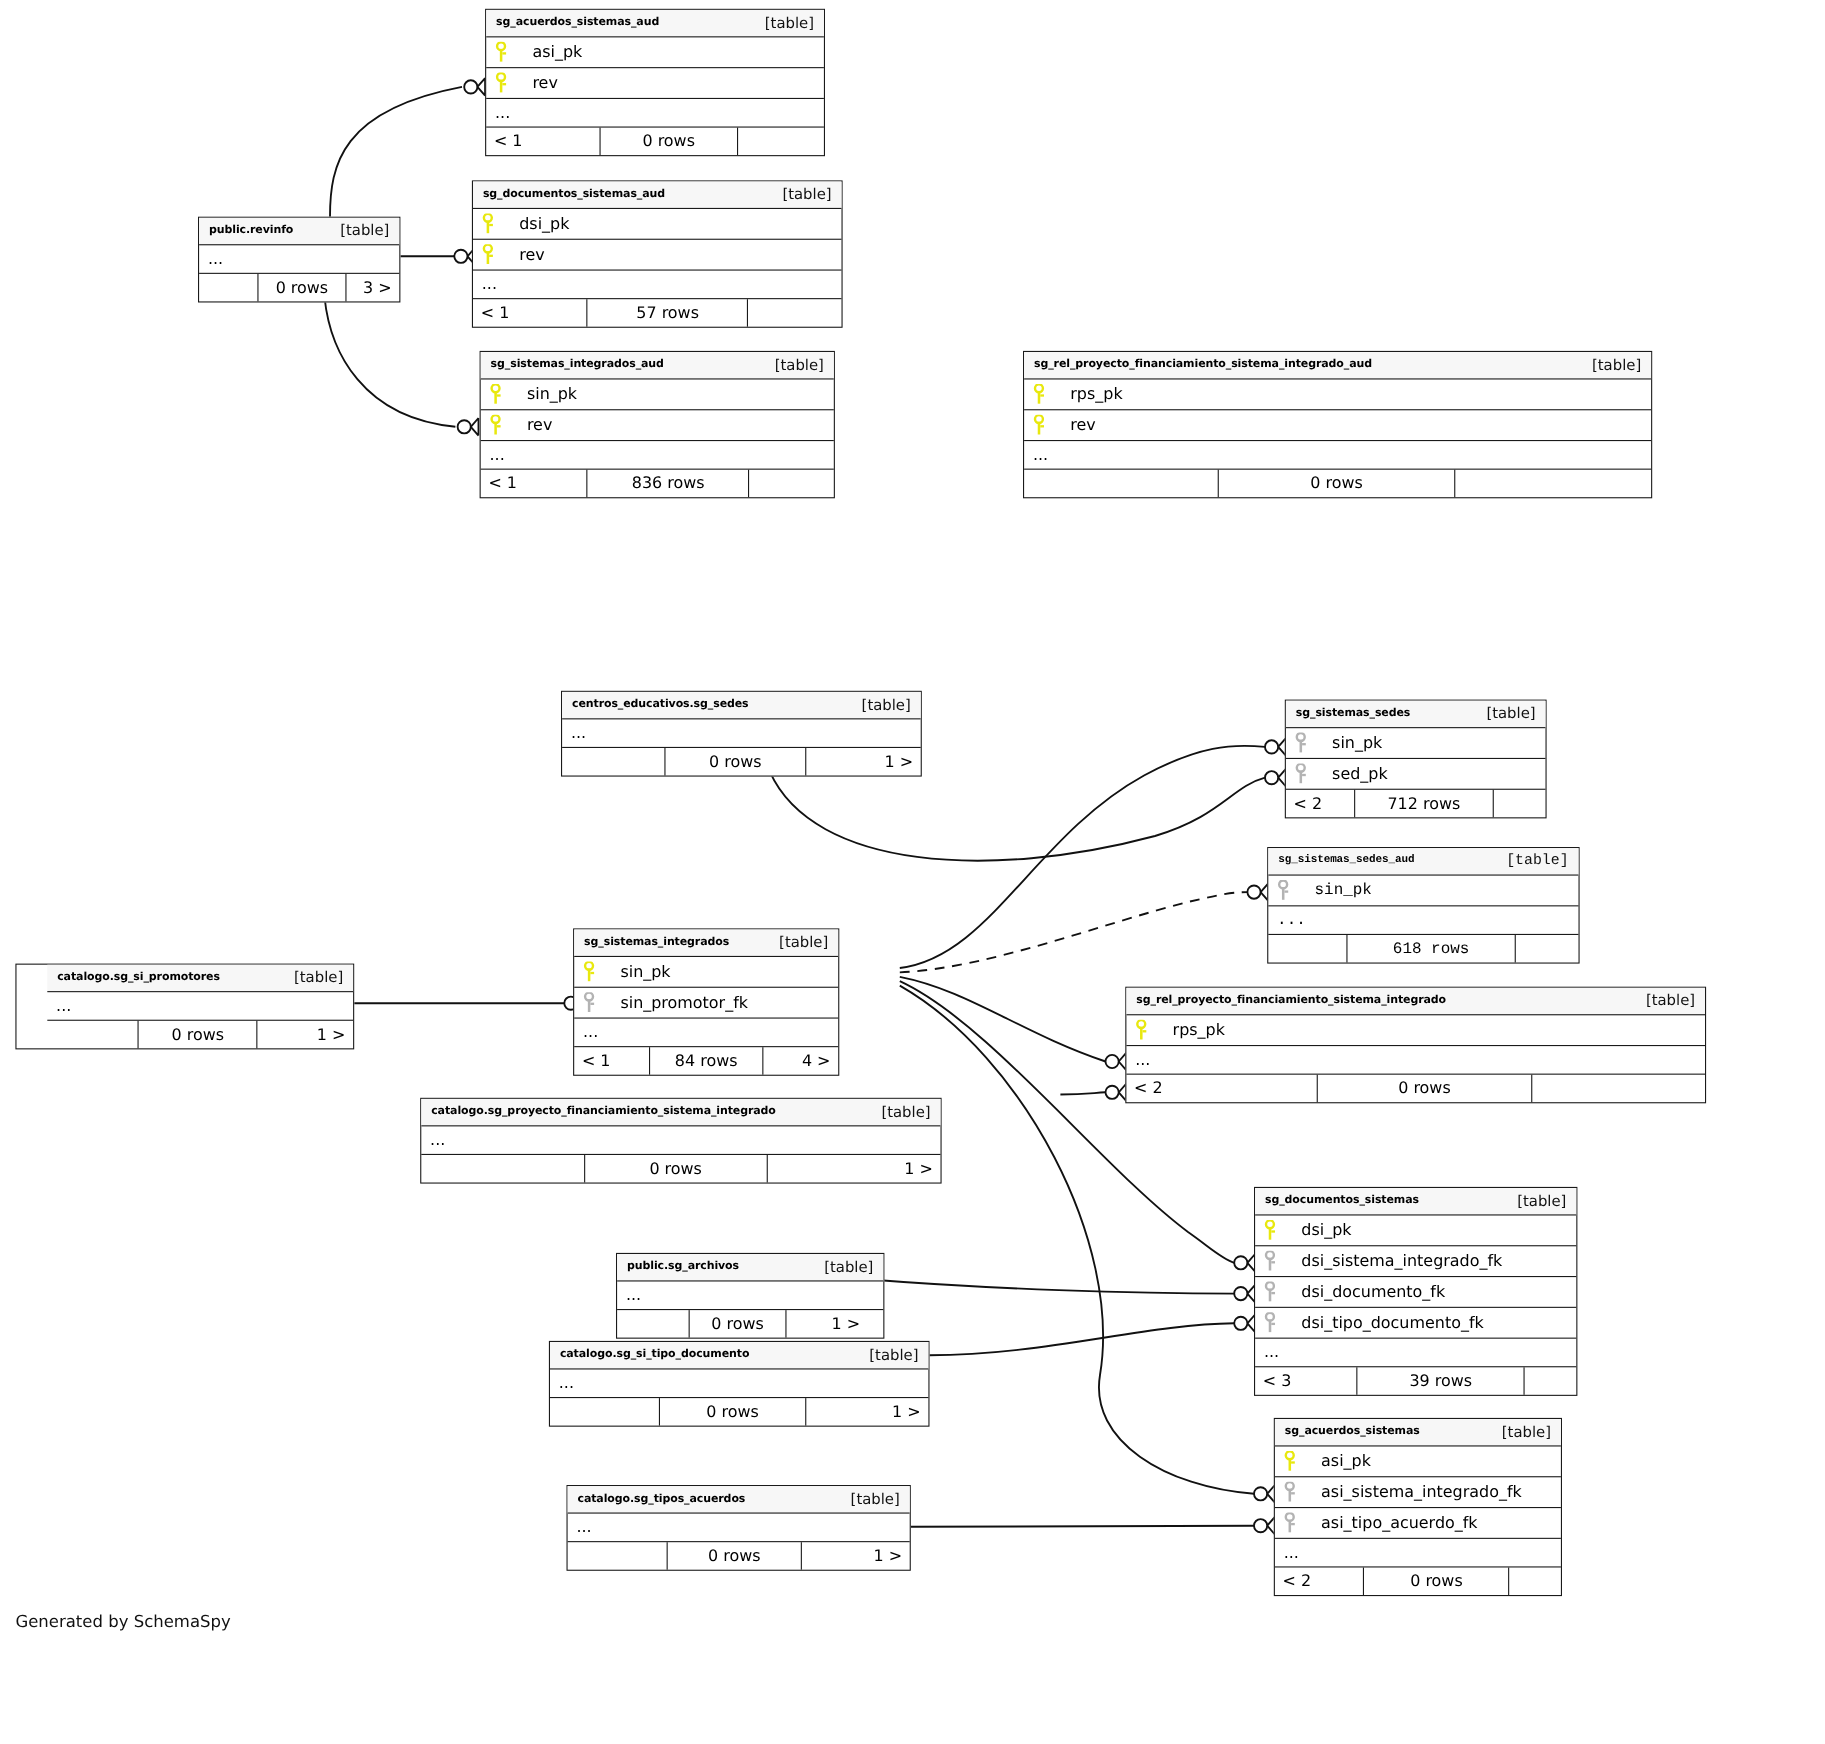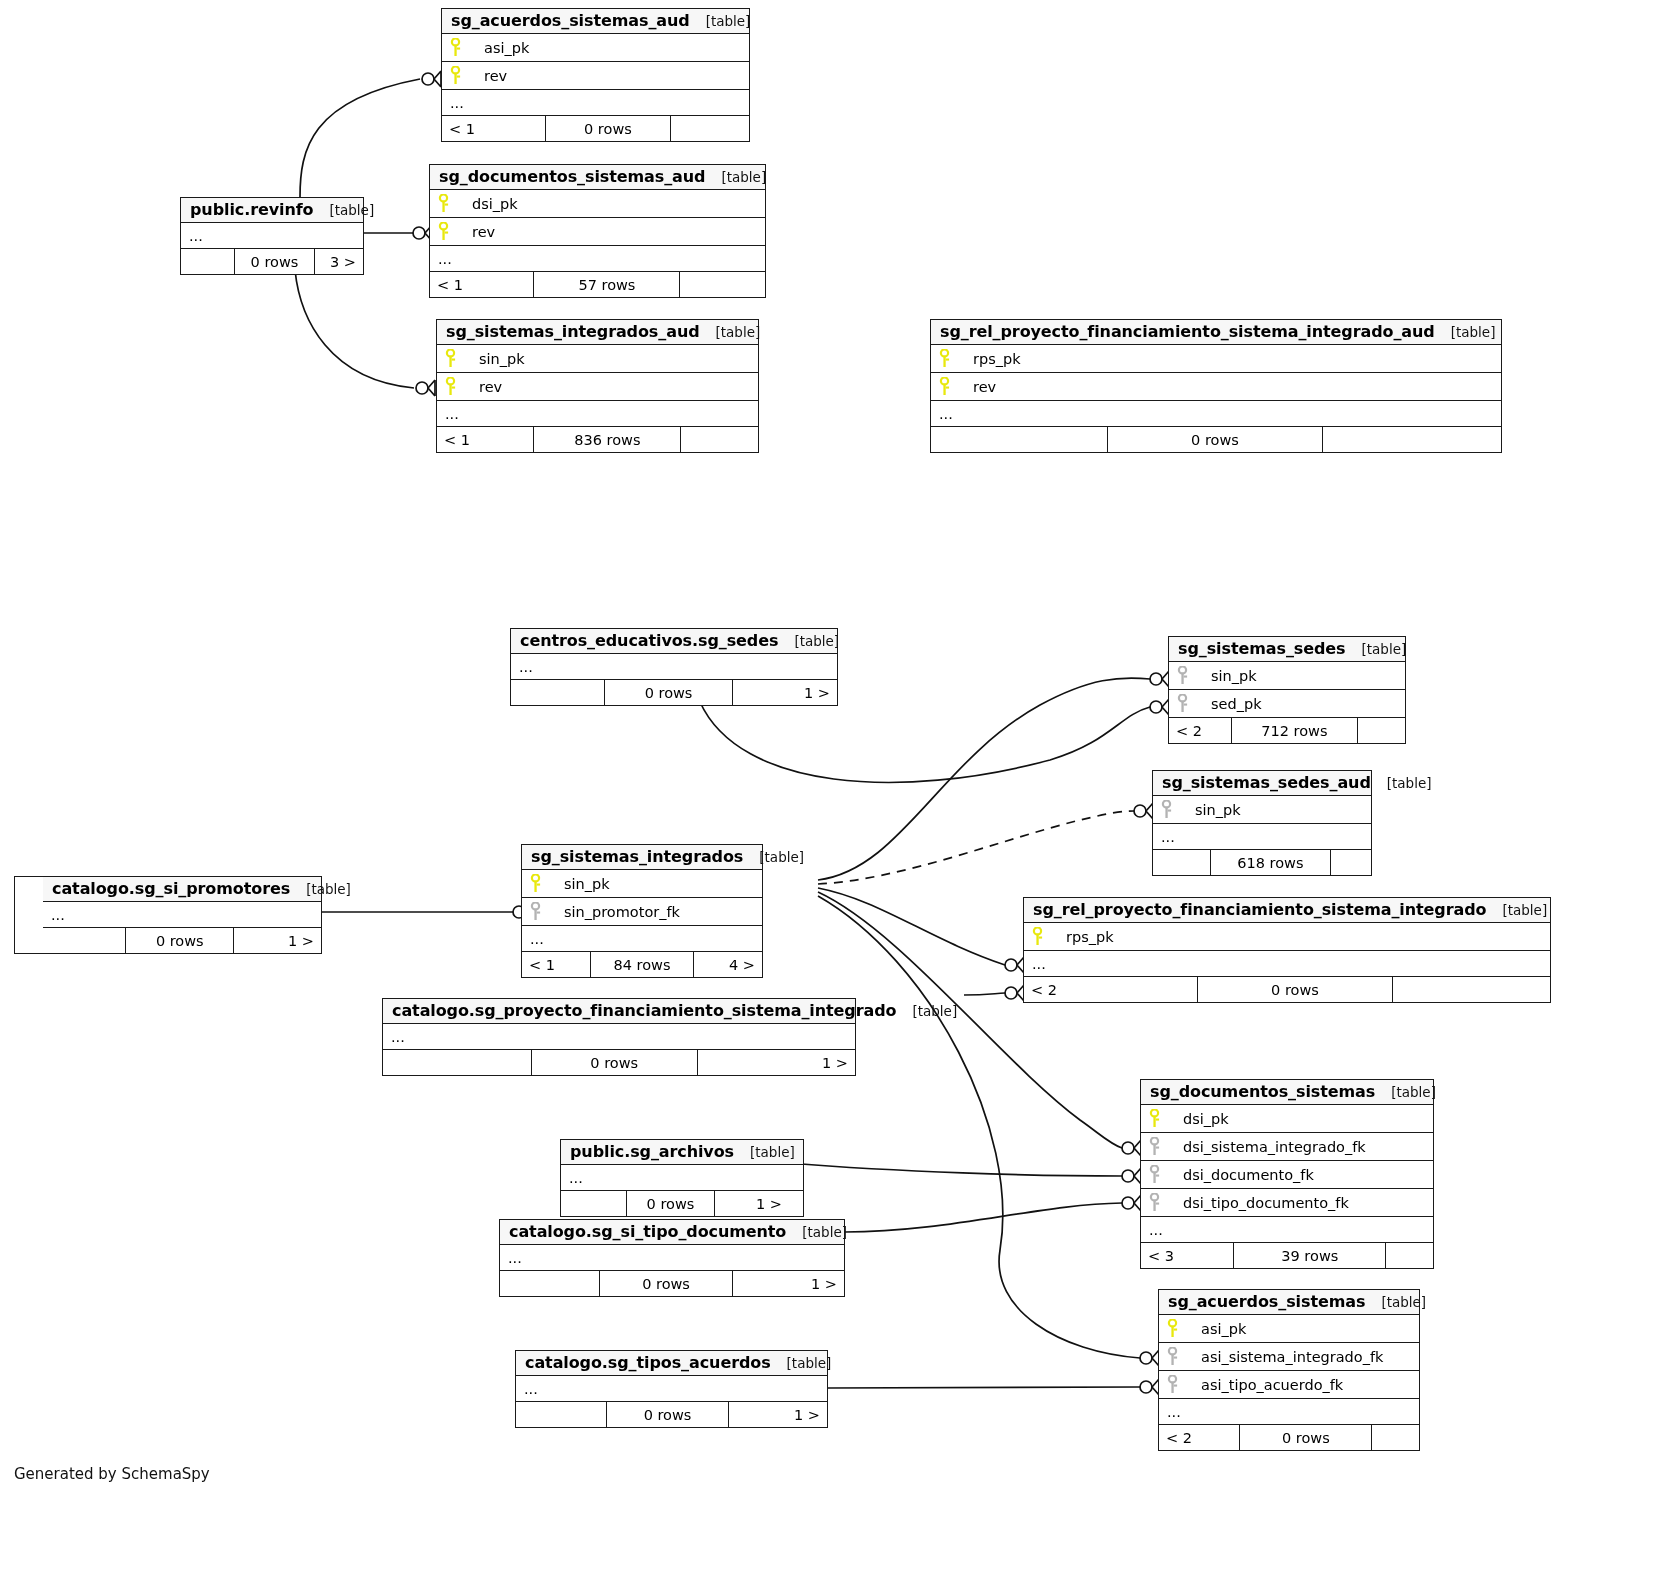--- a/index.html
+++ b/index.html
@@ -39,21 +39,21 @@
     align-items: center;
     justify-content: space-between;
     background: #f7f7f7;
     border-bottom: 1.5px solid #1a1a1a;
     padding: 3px 9px 4px 9px;
     height: 25px;
     box-sizing: border-box;
   }
   .tbl .hdr .tname {
     font-weight: bold;
-    font-size: 16px;
+    font-size: 10px;
     letter-spacing: -0.1px;
     white-space: nowrap;
   }
   .tbl .hdr .ttag {
     font-size: 13.5px;
     font-weight: normal;
     color: #111;
     padding-left: 16px;
     white-space: nowrap;
   }
@@ -389,21 +389,21 @@
             </svg>
           </span>
           <span class="cname">sed_pk</span>
         </div>
         <div class="footer">
           <div class="f-left" style="width:63px">&lt; 2</div>
           <div class="f-mid" style="width:128px">712 rows</div>
           <div class="f-right" style="width:47px"></div>
         </div>
       </div>
-      <div class="tbl" style="left: 1152px; top: 770px; width: 220px;">
+      <div class="tbl" style="left: 1152px; top: 770px; width: 284px; font-family: Liberation Mono, monospace;">
         <div class="hdr">
           <span class="tname">sg_sistemas_sedes_aud</span>
           <span class="ttag">[table]</span>
         </div>
         <div class="row">
           <span class="keycell">
             <svg class="keyicon" width="11" height="19" viewBox="0 0 11 19" xmlns="http://www.w3.org/2000/svg">
               <circle cx="5.5" cy="4" r="3.6" fill="none" stroke="#b3b3b3" stroke-width="2.2"></circle>
               <rect x="4.4" y="6.5" width="2.3" height="11.5" fill="#b3b3b3"></rect>
               <rect x="6.7" y="9.5" width="3.4" height="2.1" fill="#b3b3b3"></rect>

